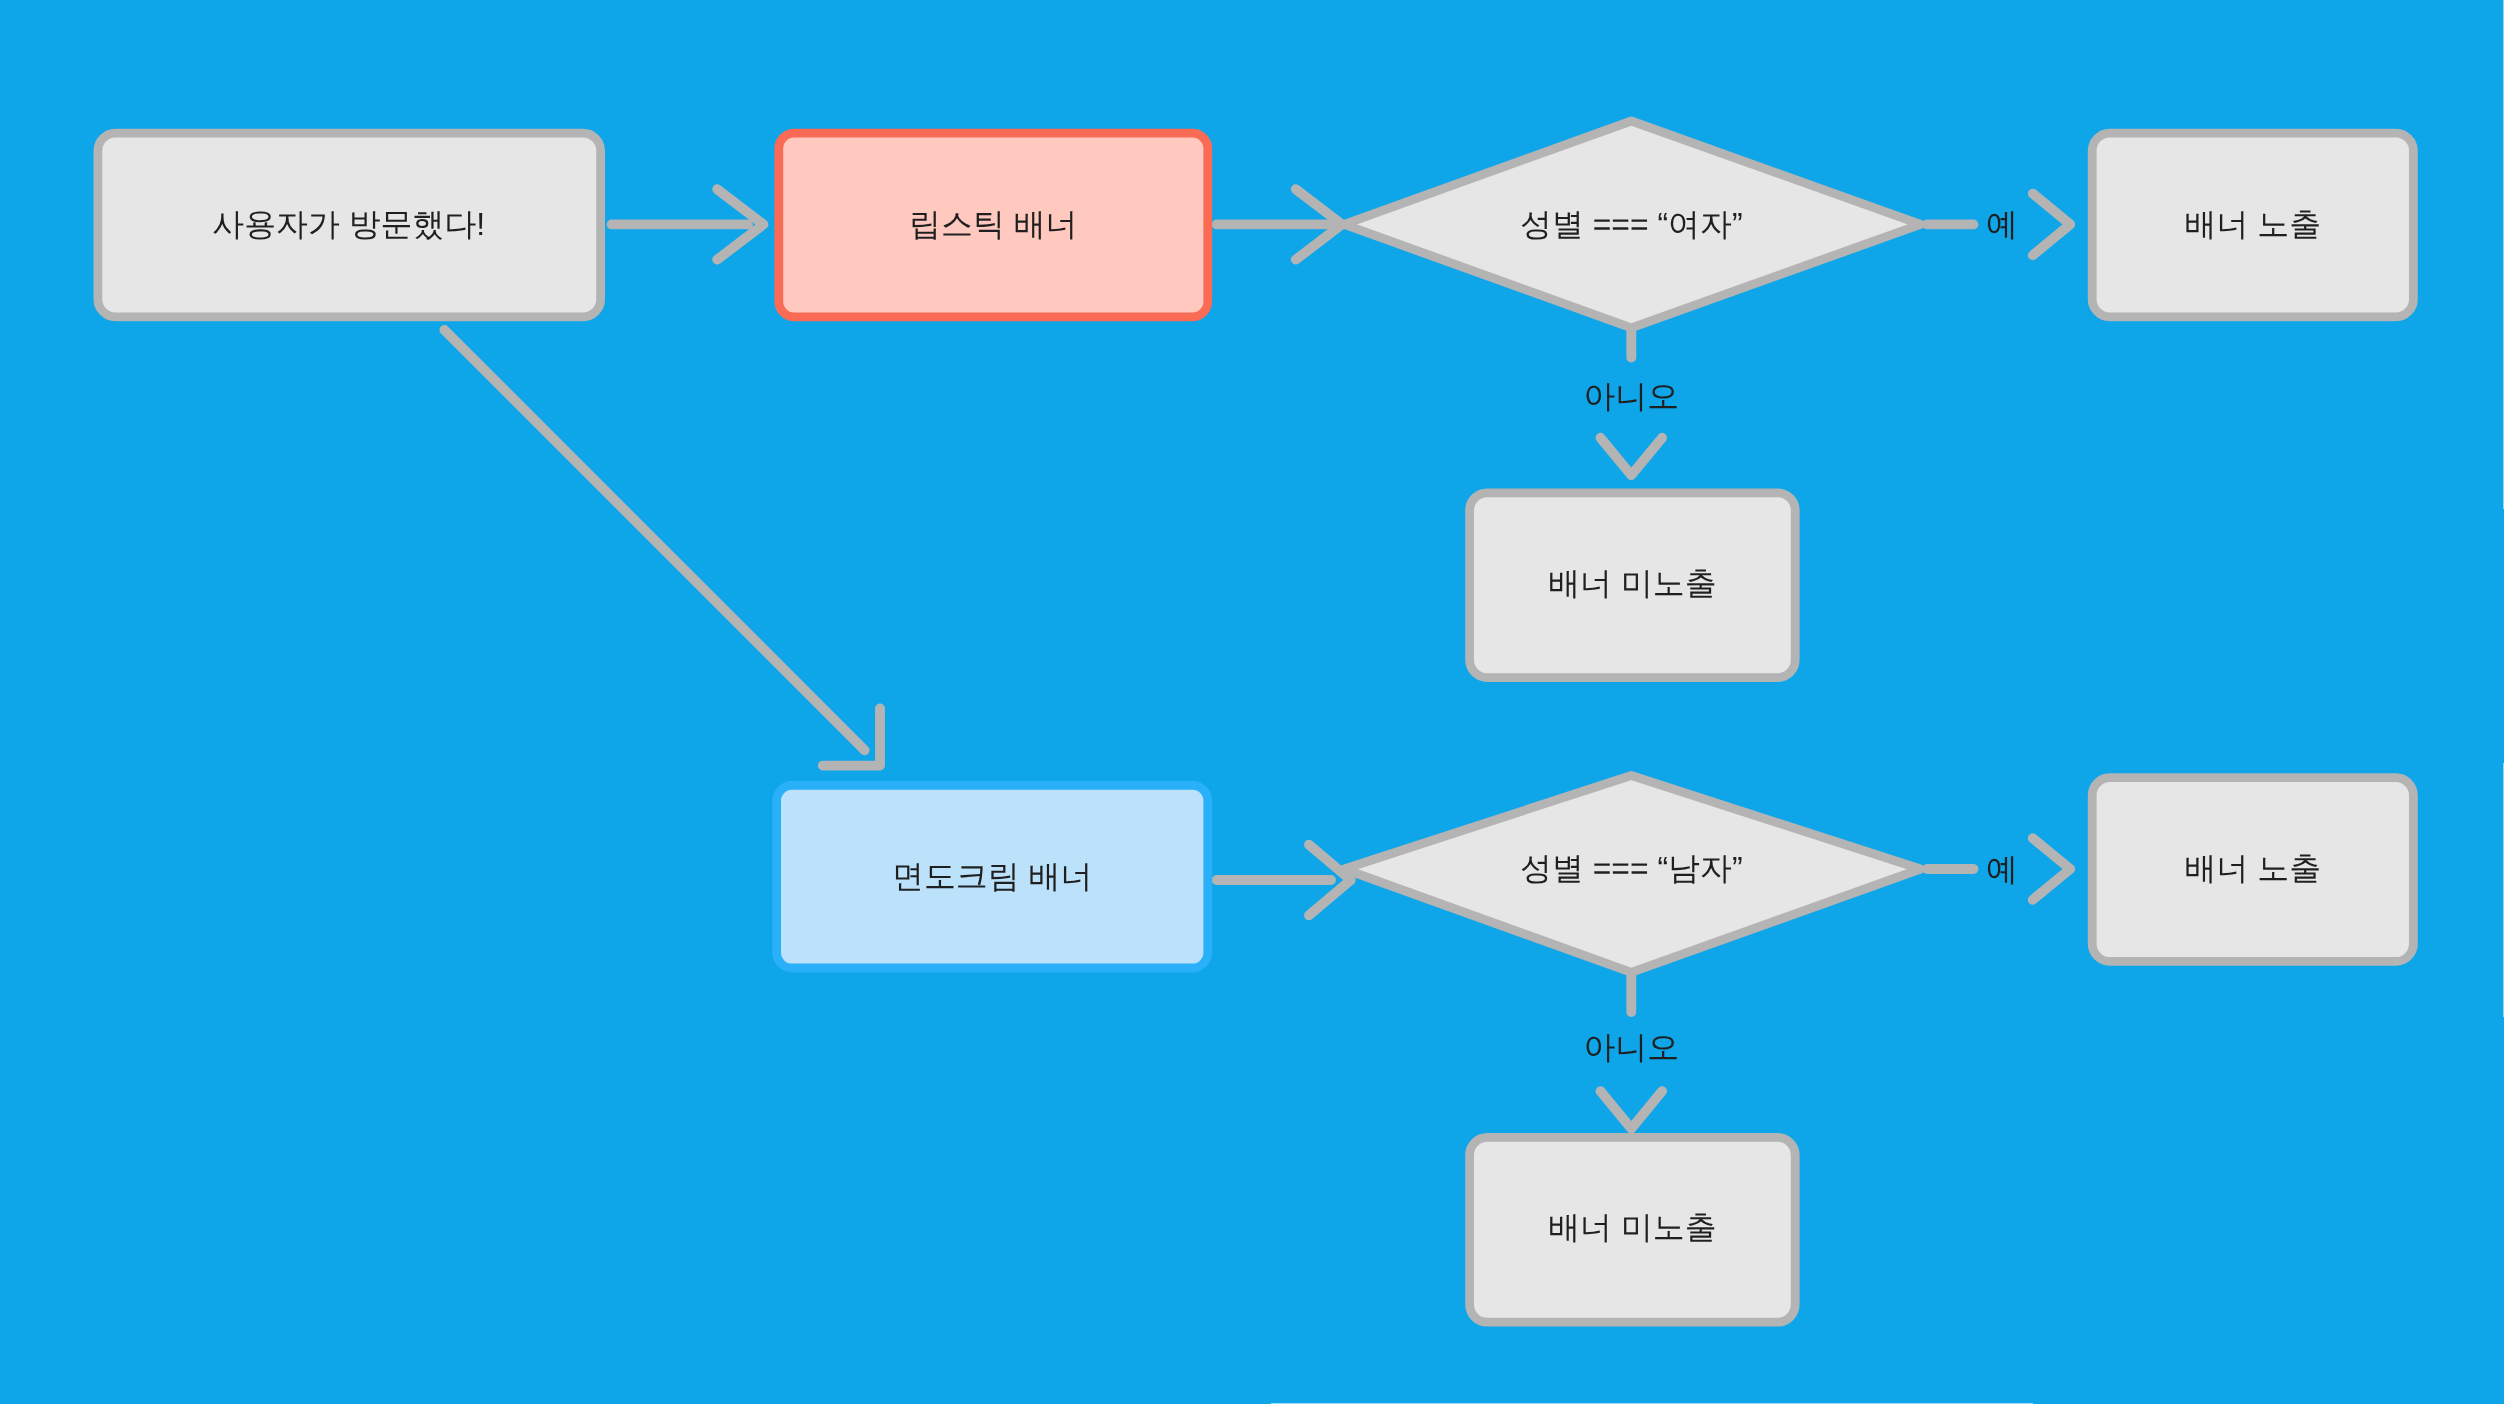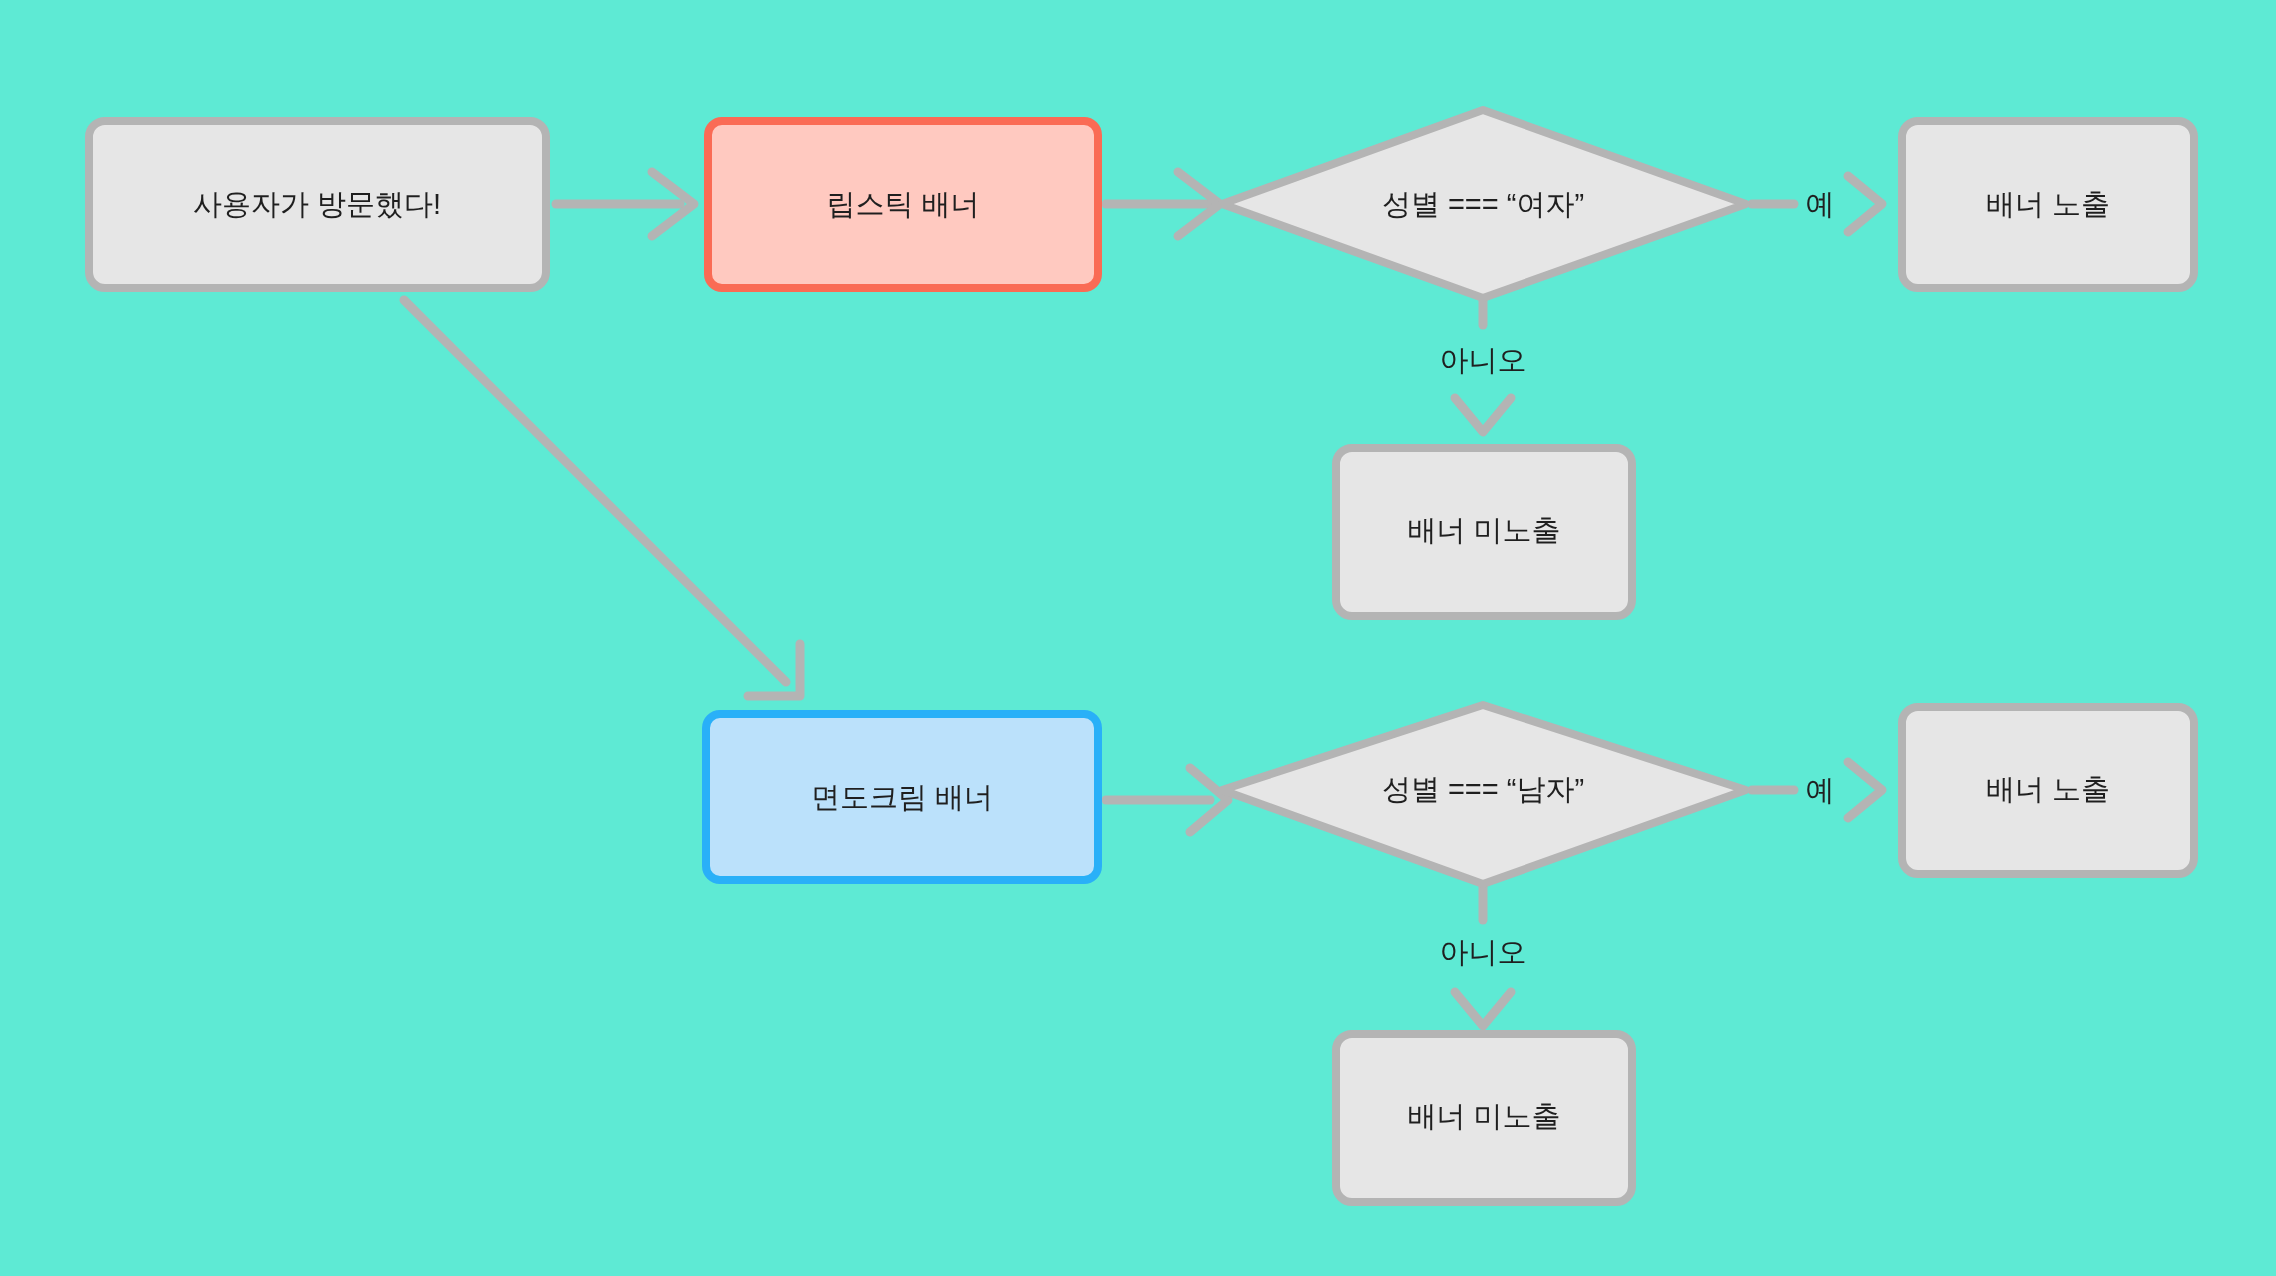--- a/index.html
+++ b/index.html
@@ -4,21 +4,21 @@
 <style>
   html, body {
     margin: 0;
     padding: 0;
     background: #FFFFFF;
   }
   #canvas {
     position: relative;
     width: 2276px;
     height: 1276px;
-    background: #5eead4;
+    background: #0ea5e9;
     font-family: "Liberation Sans", "DejaVu Sans", sans-serif;
     overflow: hidden;
   }
   svg#flow {
     position: absolute;
     left: 0;
     top: 0;
     width: 2276px;
     height: 1276px;
   }

